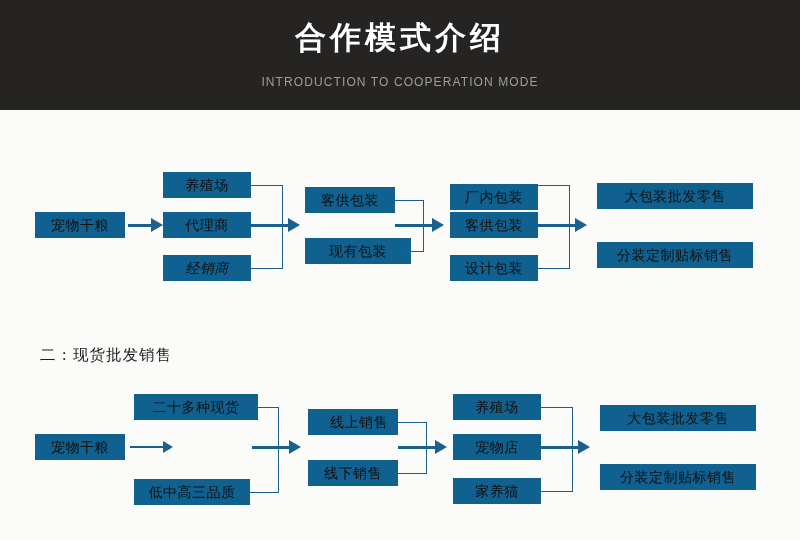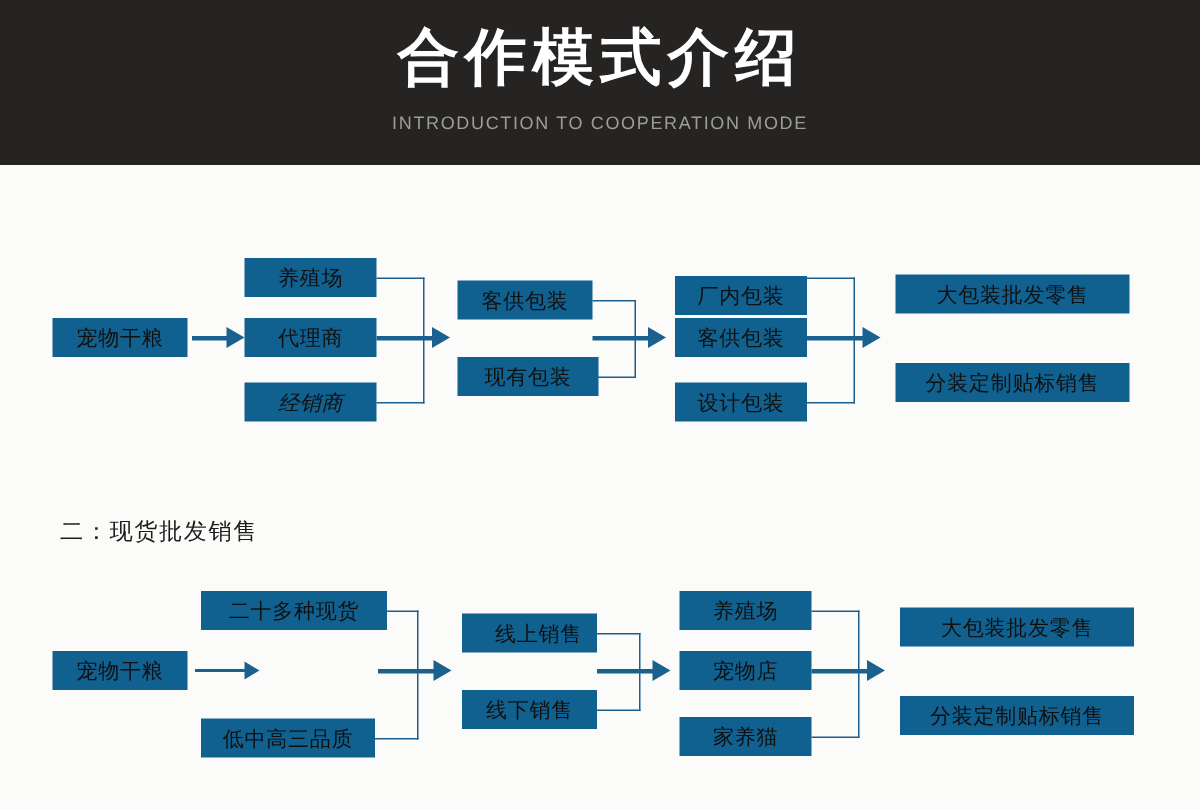--- a/index.html
+++ b/index.html
@@ -31,21 +31,21 @@
     background: #262423;
     overflow: hidden;
   }
   .banner-title {
     position: absolute;
     left: 0;
     top: 12px;
     width: 800px;
     text-align: center;
     color: #ffffff;
-    font-size: 41px;
+    font-size: 31px;
     font-weight: bold;
     letter-spacing: 4px;
     line-height: 52px;
     white-space: nowrap;
   }
   .banner-sub {
     position: absolute;
     left: 0;
     top: 74px;
     width: 800px;
@@ -141,21 +141,21 @@
     <div class="box" style="left:163px; top:255px; width:88px;font-style:italic;">经销商</div>
 
     <div class="hline" style="left:251px; top:184.5px; width:32px;"></div>
     <div class="hline" style="left:251px; top:267.5px; width:32px;"></div>
     <div class="vline" style="left:282px; top:184.5px; height:84px;"></div>
 
     <div class="stem" style="left:251px; top:223.5px; width:40px;"></div>
     <div class="arrowhead" style="left:288px; top:218.2px;"></div>
 
     <div class="box" style="left:305px; top:187px; width:90px;">客供包装</div>
-    <div class="box" style="left:305px; top:238px; width:94px;">现有包装</div>
+    <div class="box" style="left:305px; top:238px; width:106px;">现有包装</div>
 
     <div class="hline" style="left:395px; top:199.5px; width:29px;"></div>
     <div class="hline" style="left:395px; top:250.5px; width:29px;"></div>
     <div class="vline" style="left:423px; top:199.5px; height:52px;"></div>
 
     <div class="stem" style="left:395px; top:223.5px; width:40px;"></div>
     <div class="arrowhead" style="left:432px; top:218.2px;"></div>
 
     <div class="box" style="left:450px; top:184px; width:88px;">厂内包装</div>
     <div class="box" style="left:450px; top:212px; width:88px;">客供包装</div>

